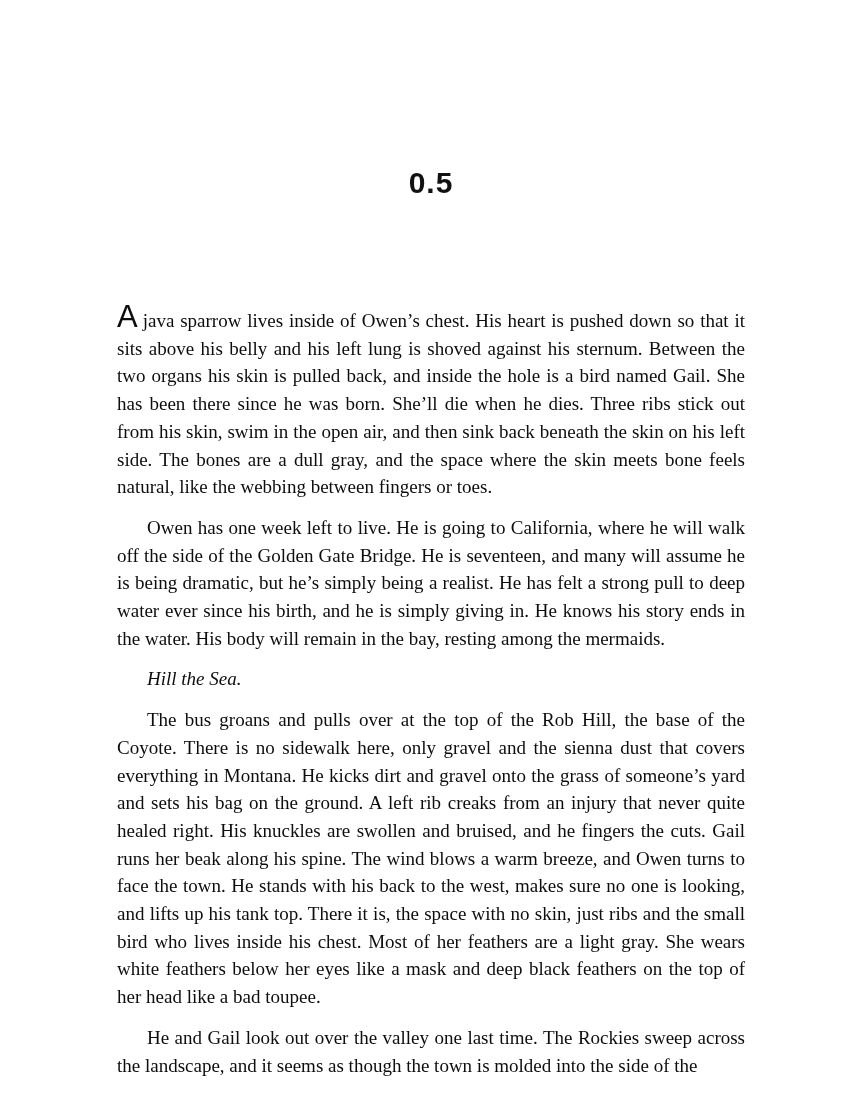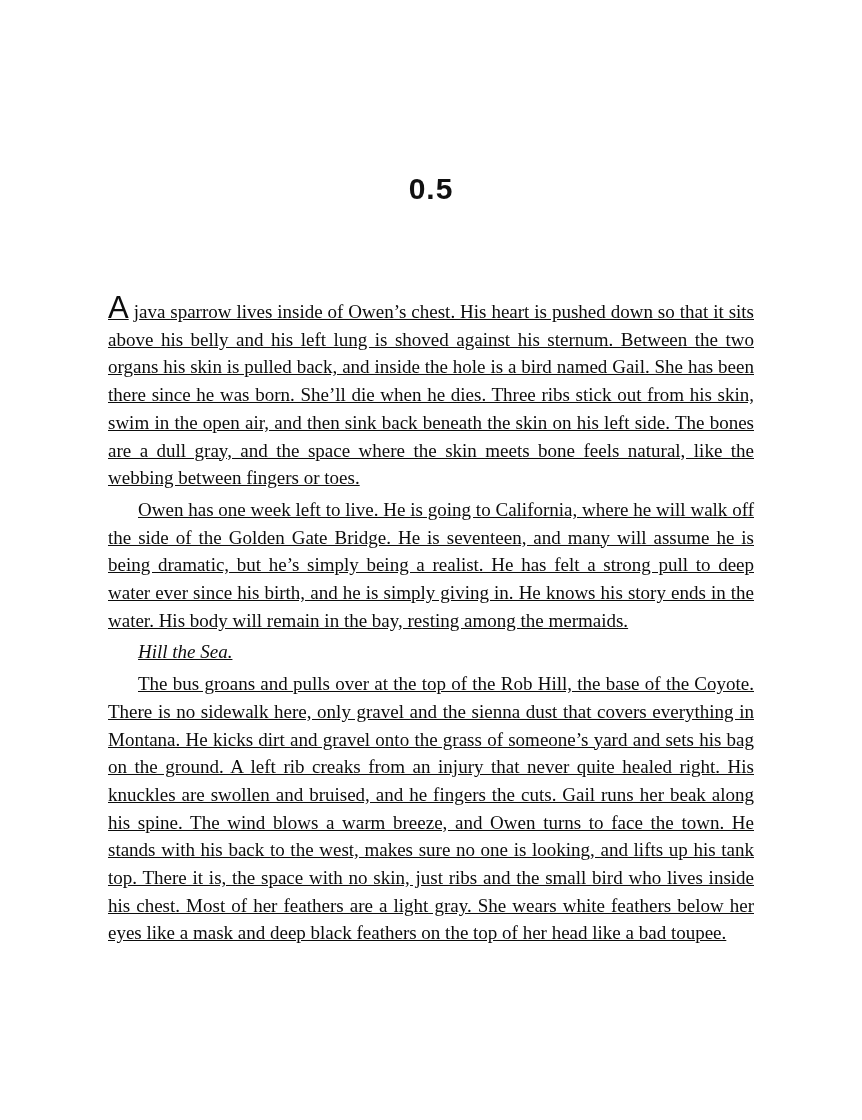--- a/index.html
+++ b/index.html
@@ -10,43 +10,42 @@
   .page {
     position: relative;
     width: 862px;
     height: 1120px;
     background: #ffffff;
     overflow: hidden;
     font-family: "Liberation Serif", serif;
     color: #0d0d0d;
   }
   .chapter-number {
-    margin: 8px;
+    margin: 2px;
     padding-top: 166px;
     text-align: center;
     font-family: "Liberation Sans", sans-serif;
     font-weight: 700;
     font-size: 30px;
     line-height: 30px;
     letter-spacing: 1px;
     color: #111111;
   }
   .text-block {
     position: absolute;
     top: 294px;
     left: 104px;
     width: 654px;
   }
   .para {
-    margin: 4px;
+    margin: 13px;
     font-size: 19px;
     line-height: 27.7px;
     text-align: justify;
     color: #0d0d0d;
-    text-decoration: underline;
   }
   .para.indent {
     text-indent: 30px;
   }
   .para.italic {
     font-style: italic;
   }
   .initial {
     font-family: "Liberation Sans", sans-serif;
     font-weight: 400;
@@ -64,14 +63,15 @@
 
   <div class="text-block">
     <p class="para first"><span class="initial">A</span><span>java sparrow lives inside of Owen’s chest. His heart is pushed down so that it sits above his belly and his left lung is shoved against his sternum. Between the two organs his skin is pulled back, and inside the hole is a bird named Gail. She has been there since he was born. She’ll die when he dies. Three ribs stick out from his skin, swim in the open air, and then sink back beneath the skin on his left side. The bones are a dull gray, and the space where the skin meets bone feels natural, like the webbing between fingers or toes.</span></p>
 
     <p class="para indent">Owen has one week left to live. He is going to California, where he will walk off the side of the Golden Gate Bridge. He is seventeen, and many will assume he is being dramatic, but he’s simply being a realist. He has felt a strong pull to deep water ever since his birth, and he is simply giving in. He knows his story ends in the water. His body will remain in the bay, resting among the mermaids.</p>
 
     <p class="para indent italic">Hill the Sea.</p>
 
     <p class="para indent">The bus groans and pulls over at the top of the Rob Hill, the base of the Coyote. There is no sidewalk here, only gravel and the sienna dust that covers everything in Montana. He kicks dirt and gravel onto the grass of someone’s yard and sets his bag on the ground. A left rib creaks from an injury that never quite healed right. His knuckles are swollen and bruised, and he fingers the cuts. Gail runs her beak along his spine. The wind blows a warm breeze, and Owen turns to face the town. He stands with his back to the west, makes sure no one is looking, and lifts up his tank top. There it is, the space with no skin, just ribs and the small bird who lives inside his chest. Most of her feathers are a light gray. She wears white feathers below her eyes like a mask and deep black feathers on the top of her head like a bad toupee.</p>
 
+    <p class="para indent">He and Gail look out over the valley one last time. The Rockies sweep across the landscape, and it seems as though the town is molded into the side of the</p>
   </div>
 </div>
 
 </body></html>

